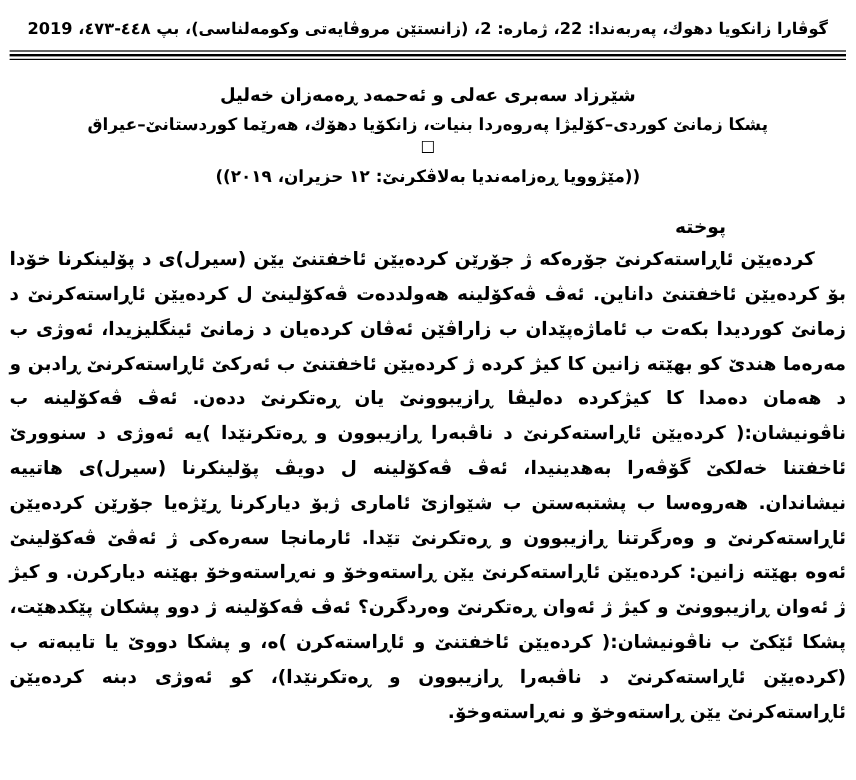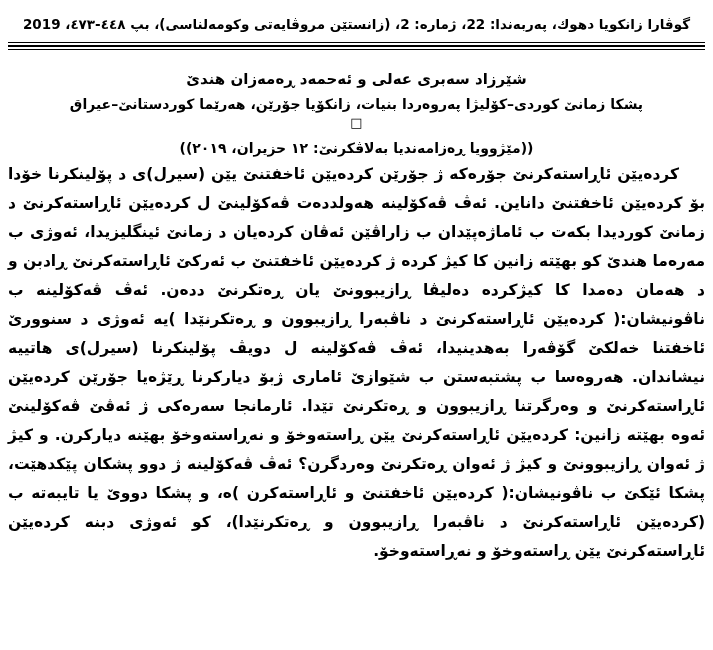--- a/index.html
+++ b/index.html
@@ -85,24 +85,25 @@
 
   <div class="journal-header">گوڤارا زانكويا دهوك، پەربەندا: 22، ژمارە: 2، (زانستێن مروڤايەتى وكومەلناسى)، بپ ٤٤٨-٤٧٣، 2019</div>
 
   <div class="rule-group">
     <div class="rule-thin"></div>
     <div class="rule-thick"></div>
     <div class="rule-thin2"></div>
   </div>
 
 
-  <div class="authors">شێرزاد سەبرى عەلى و ئەحمەد ڕەمەزان هندێ</div>
+  <div class="authors">شێرزاد سەبرى عەلى و ئەحمەد ڕەمەزان خەليل</div>
 
-  <div class="affiliation">پشكا زمانێ كوردى–كۆليژا پەروەردا بنيات، زانكۆيا جۆرێن، هەرێما كوردستانێ–عيراق</div>
+  <div class="affiliation">پشكا زمانێ كوردى–كۆليژا پەروەردا بنيات، زانكۆيا دهۆك، هەرێما كوردستانێ–عيراق</div>
 
   <div class="footnote-mark">□</div>
 
   <div class="acceptance">((مێژوويا ڕەزامەنديا بەلاڤكرنێ: ١٢ حزيران، ٢٠١٩))</div>
 
+  <div class="section-heading">پوخته</div>
 
   <p class="abstract">كردەيێن ئاڕاستەكرنێ جۆرەكە ژ جۆرێن كردەيێن ئاخفتنێ يێن (سيرل)ى د پۆلينكرنا خۆدا بۆ كردەيێن ئاخفتنێ داناين. ئەڤ ڤەكۆلينە هەولددەت ڤەكۆلينێ ل كردەيێن ئاڕاستەكرنێ د زمانێ كورديدا بكەت ب ئاماژەپێدان ب زاراڤێن ئەڤان كردەيان د زمانێ ئينگليزيدا، ئەوژى ب مەرەما هندێ كو بهێتە زانين كا كيژ كردە ژ كردەيێن ئاخفتنێ ب ئەركێ ئاڕاستەكرنێ ڕادبن و د هەمان دەمدا كا كيژكردە دەليڤا ڕازيبوونێ يان ڕەتكرنێ ددەن. ئەڤ ڤەكۆلينە ب ناڤونيشان:( كردەيێن ئاڕاستەكرنێ د ناڤبەرا ڕازيبوون و ڕەتكرنێدا )يە ئەوژى د سنوورێ ئاخفتنا خەلكێ گۆڤەرا بەهدينيدا، ئەڤ ڤەكۆلينە ل دويڤ پۆلينكرنا (سيرل)ى هاتييە نيشاندان. هەروەسا ب پشتبەستن ب شێوازێ ئامارى ژبۆ دياركرنا ڕێژەيا جۆرێن كردەيێن ئاڕاستەكرنێ و وەرگرتنا ڕازيبوون و ڕەتكرنێ تێدا. ئارمانجا سەرەكى ژ ئەڤێ ڤەكۆلينێ ئەوە بهێتە زانين: كردەيێن ئاڕاستەكرنێ يێن ڕاستەوخۆ و نەڕاستەوخۆ بهێنە دياركرن. و كيژ ژ ئەوان ڕازيبوونێ و كيژ ژ ئەوان ڕەتكرنێ وەردگرن؟ ئەڤ ڤەكۆلينە ژ دوو پشكان پێكدهێت، پشكا ئێكێ ب ناڤونيشان:( كردەيێن ئاخفتنێ و ئاڕاستەكرن )ە، و پشكا دووێ يا تايبەتە ب (كردەيێن ئاڕاستەكرنێ د ناڤبەرا ڕازيبوون و ڕەتكرنێدا)، كو ئەوژى دبنە كردەيێن ئاڕاستەكرنێ يێن ڕاستەوخۆ و نەڕاستەوخۆ.</p>
 
 </div>
 
 </body></html>

